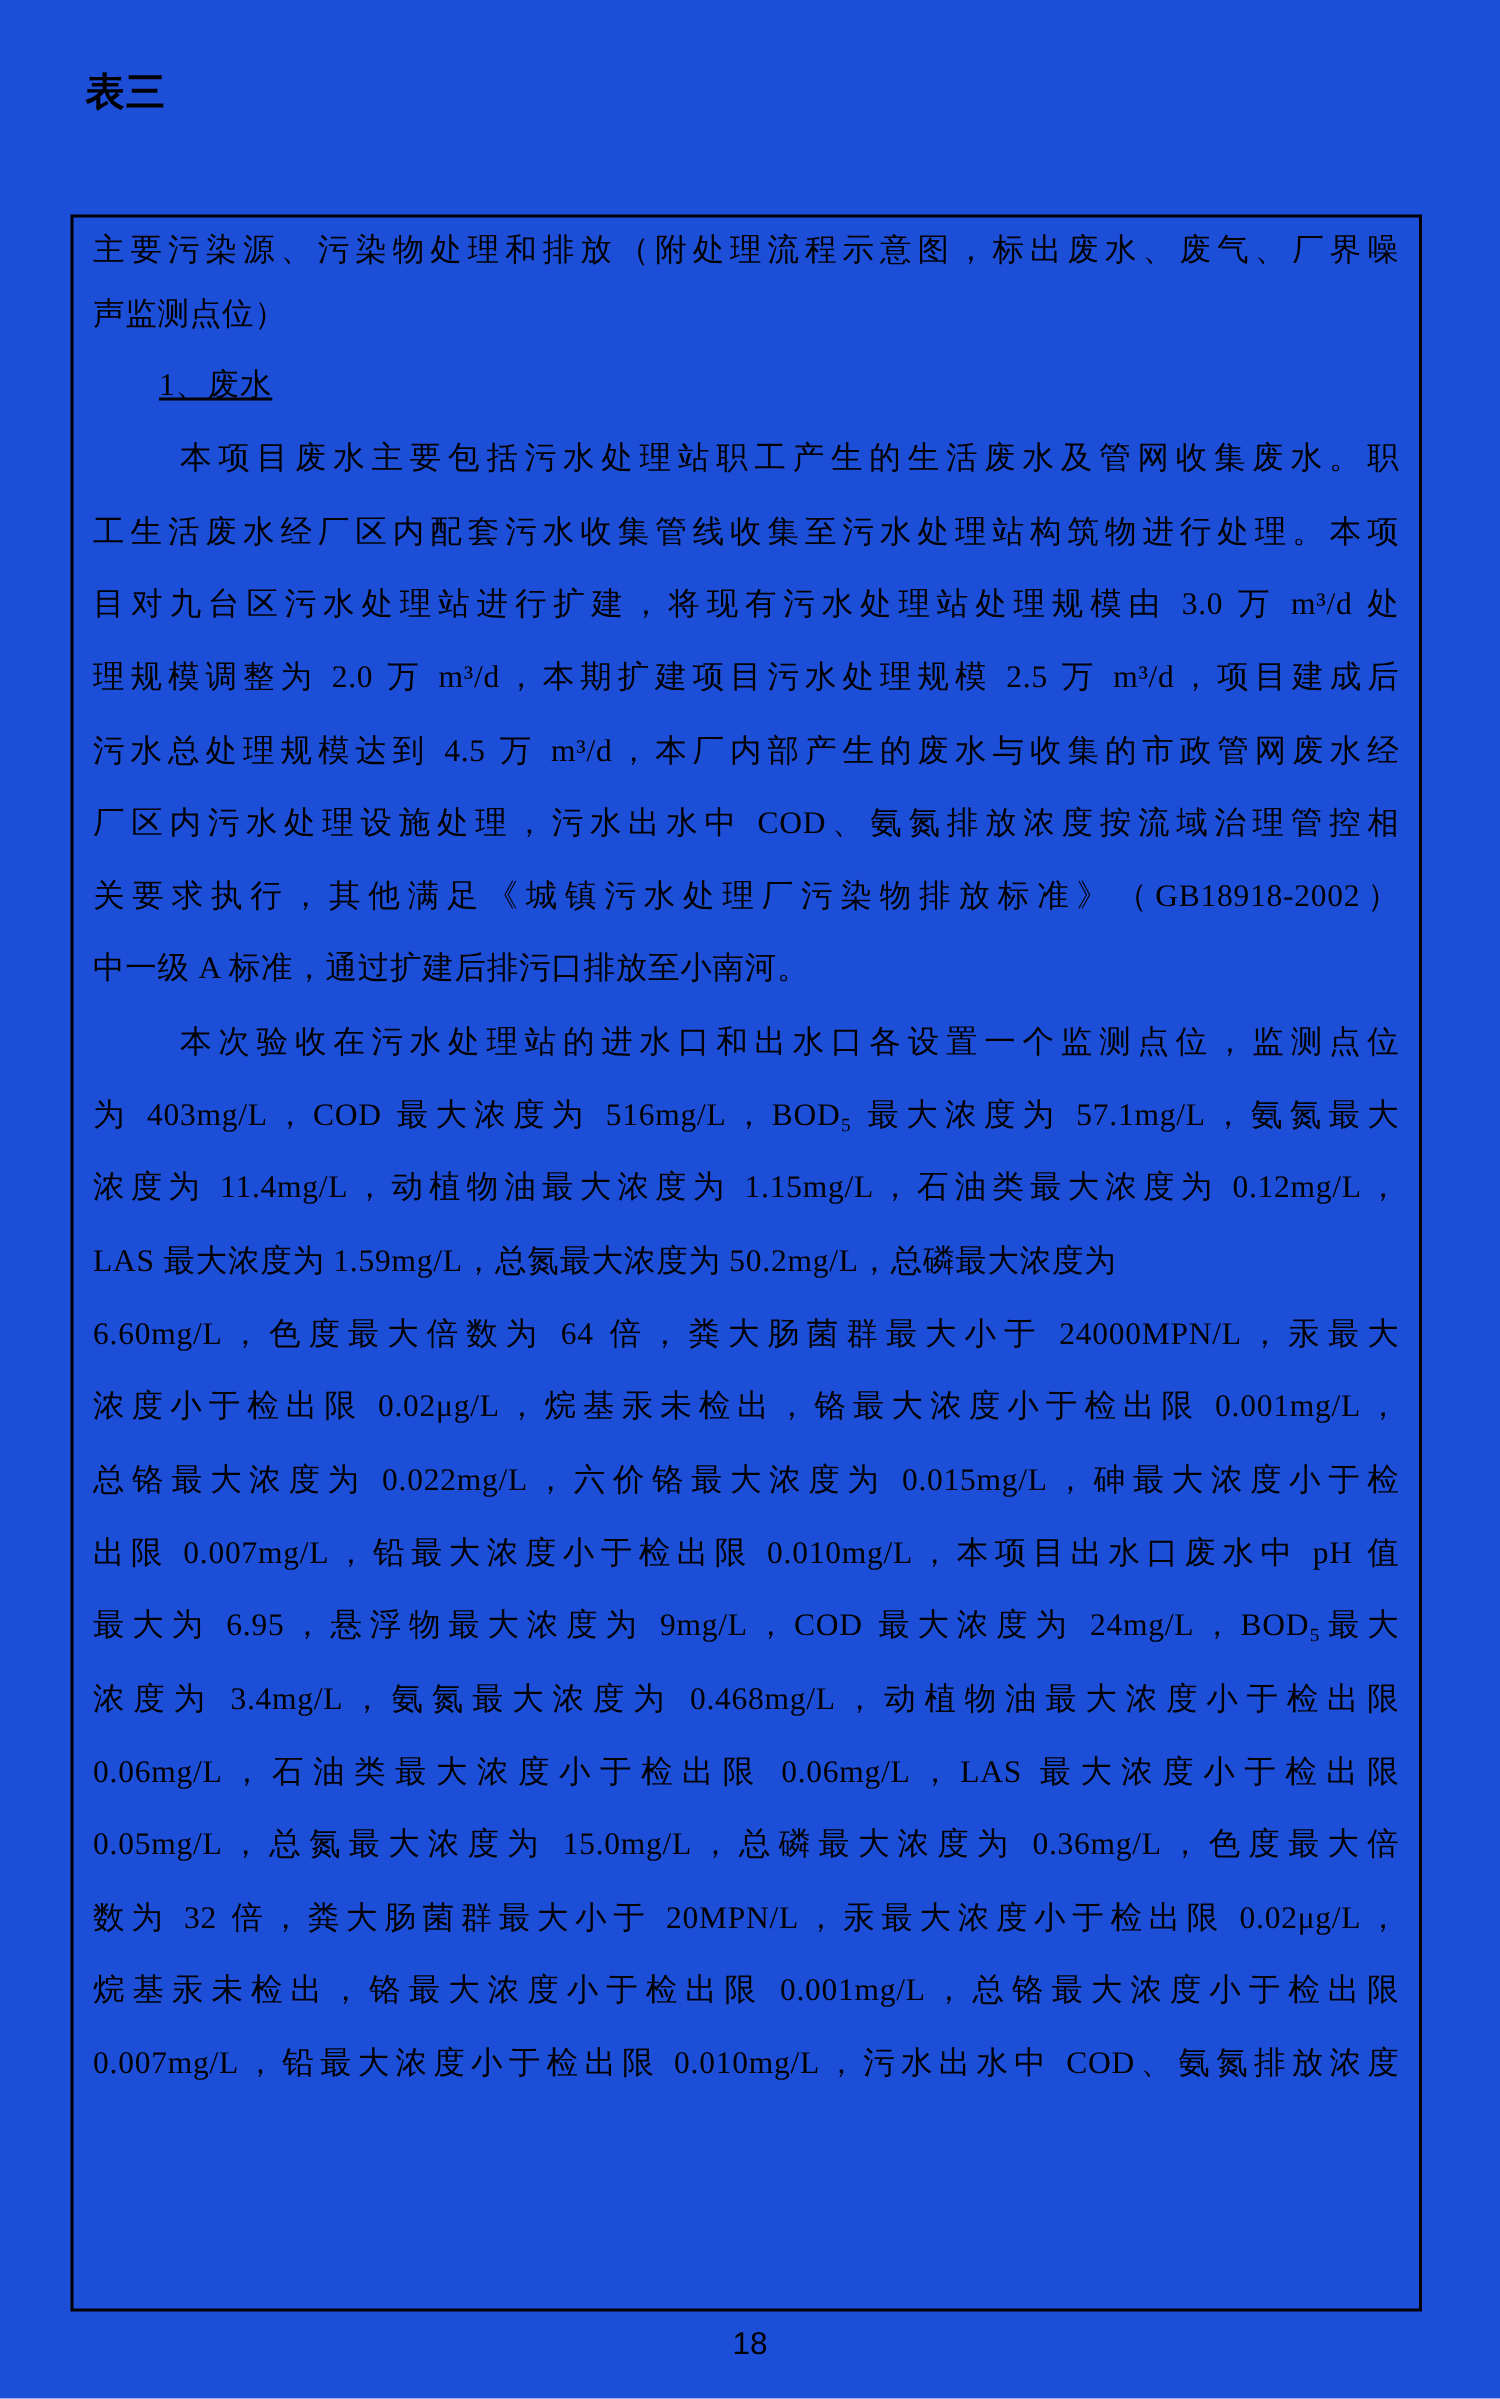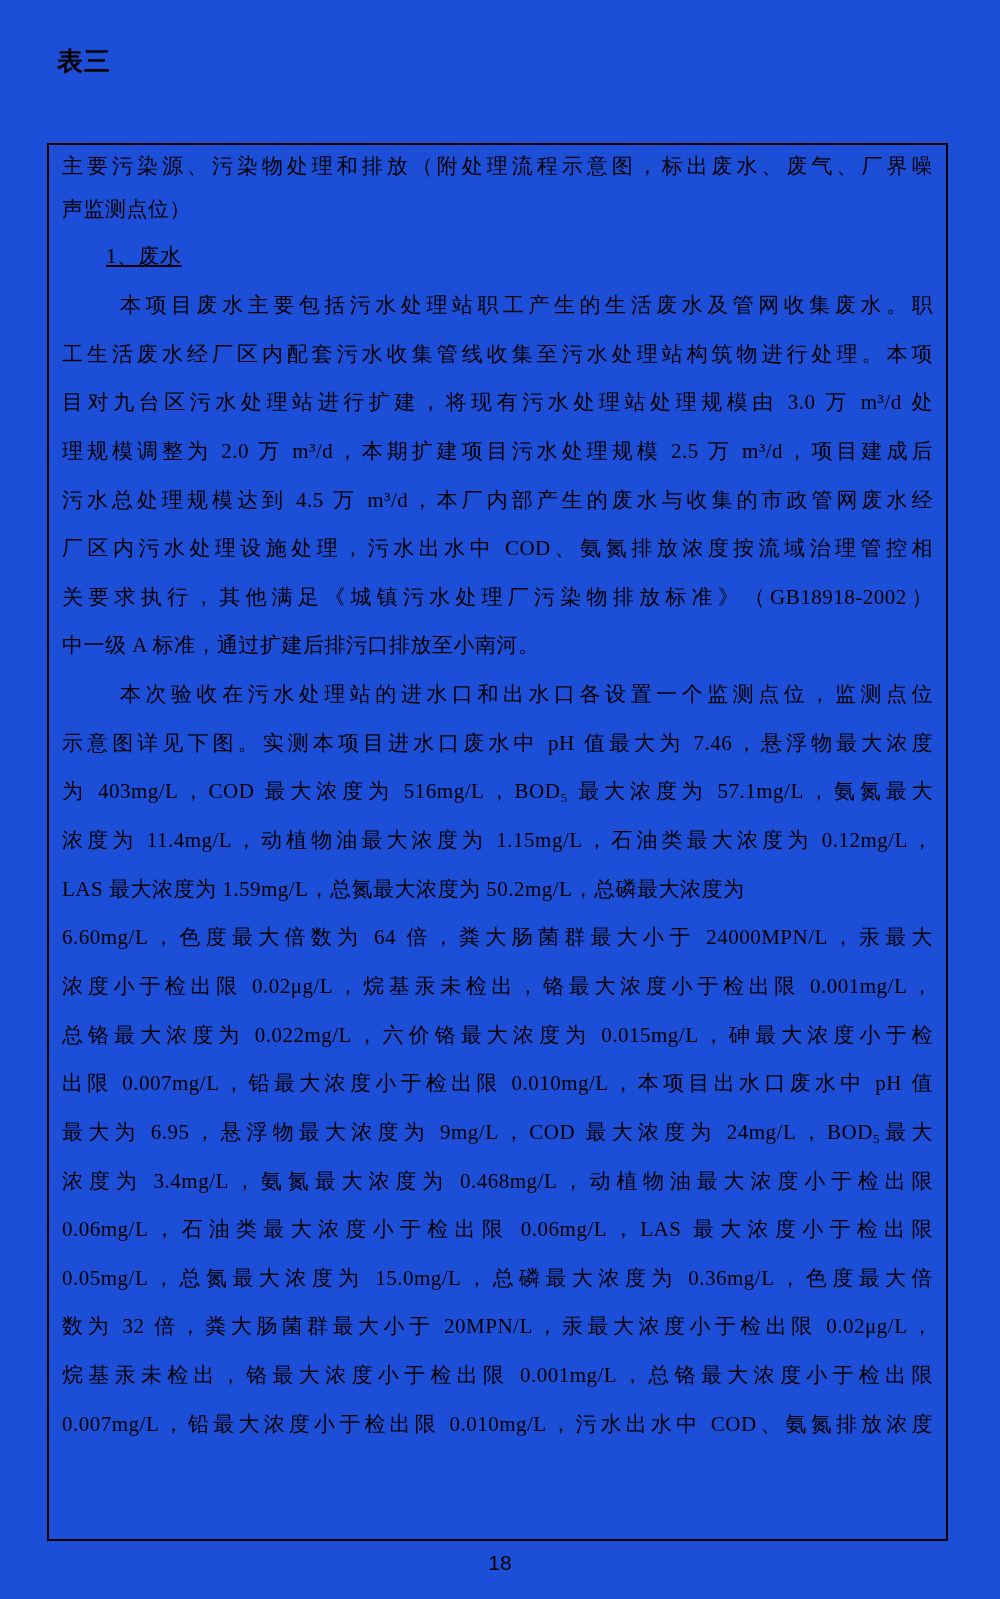--- a/index.html
+++ b/index.html
@@ -59,21 +59,20 @@
     <div class="ln p j ind">本项目废水主要包括污水处理站职工产生的生活废水及管网收集废水。职</div>
     <div class="ln p j">工生活废水经厂区内配套污水收集管线收集至污水处理站构筑物进行处理。本项</div>
     <div class="ln p j">目对九台区污水处理站进行扩建，将现有污水处理站处理规模由 3.0 万 m³/d 处</div>
     <div class="ln p j">理规模调整为 2.0 万 m³/d，本期扩建项目污水处理规模 2.5 万 m³/d，项目建成后</div>
     <div class="ln p j">污水总处理规模达到 4.5 万 m³/d，本厂内部产生的废水与收集的市政管网废水经</div>
     <div class="ln p j">厂区内污水处理设施处理，污水出水中 COD、氨氮排放浓度按流域治理管控相</div>
     <div class="ln p j">关要求执行，其他满足《城镇污水处理厂污染物排放标准》（GB18918-2002）</div>
     <div class="ln p">中一级 A 标准，通过扩建后排污口排放至小南河。</div>
 
     <div class="ln p j ind">本次验收在污水处理站的进水口和出水口各设置一个监测点位，监测点位</div>
-    <div class="ln p j">示意图详见下图。实测本项目进水口废水中 pH 值最大为 7.46，悬浮物最大浓度</div>
     <div class="ln p j">为 403mg/L，COD 最大浓度为 516mg/L，BOD₅ 最大浓度为 57.1mg/L，氨氮最大</div>
     <div class="ln p j">浓度为 11.4mg/L，动植物油最大浓度为 1.15mg/L，石油类最大浓度为 0.12mg/L，</div>
     <div class="ln p">LAS 最大浓度为 1.59mg/L，总氮最大浓度为 50.2mg/L，总磷最大浓度为</div>
     <div class="ln p j">6.60mg/L，色度最大倍数为 64 倍，粪大肠菌群最大小于 24000MPN/L，汞最大</div>
     <div class="ln p j">浓度小于检出限 0.02μg/L，烷基汞未检出，铬最大浓度小于检出限 0.001mg/L，</div>
     <div class="ln p j">总铬最大浓度为 0.022mg/L，六价铬最大浓度为 0.015mg/L，砷最大浓度小于检</div>
     <div class="ln p j">出限 0.007mg/L，铅最大浓度小于检出限 0.010mg/L，本项目出水口废水中 pH 值</div>
     <div class="ln p j">最大为 6.95，悬浮物最大浓度为 9mg/L，COD 最大浓度为 24mg/L，BOD₅最大</div>
     <div class="ln p j">浓度为 3.4mg/L，氨氮最大浓度为 0.468mg/L，动植物油最大浓度小于检出限</div>
     <div class="ln p j">0.06mg/L，石油类最大浓度小于检出限 0.06mg/L，LAS 最大浓度小于检出限</div>

